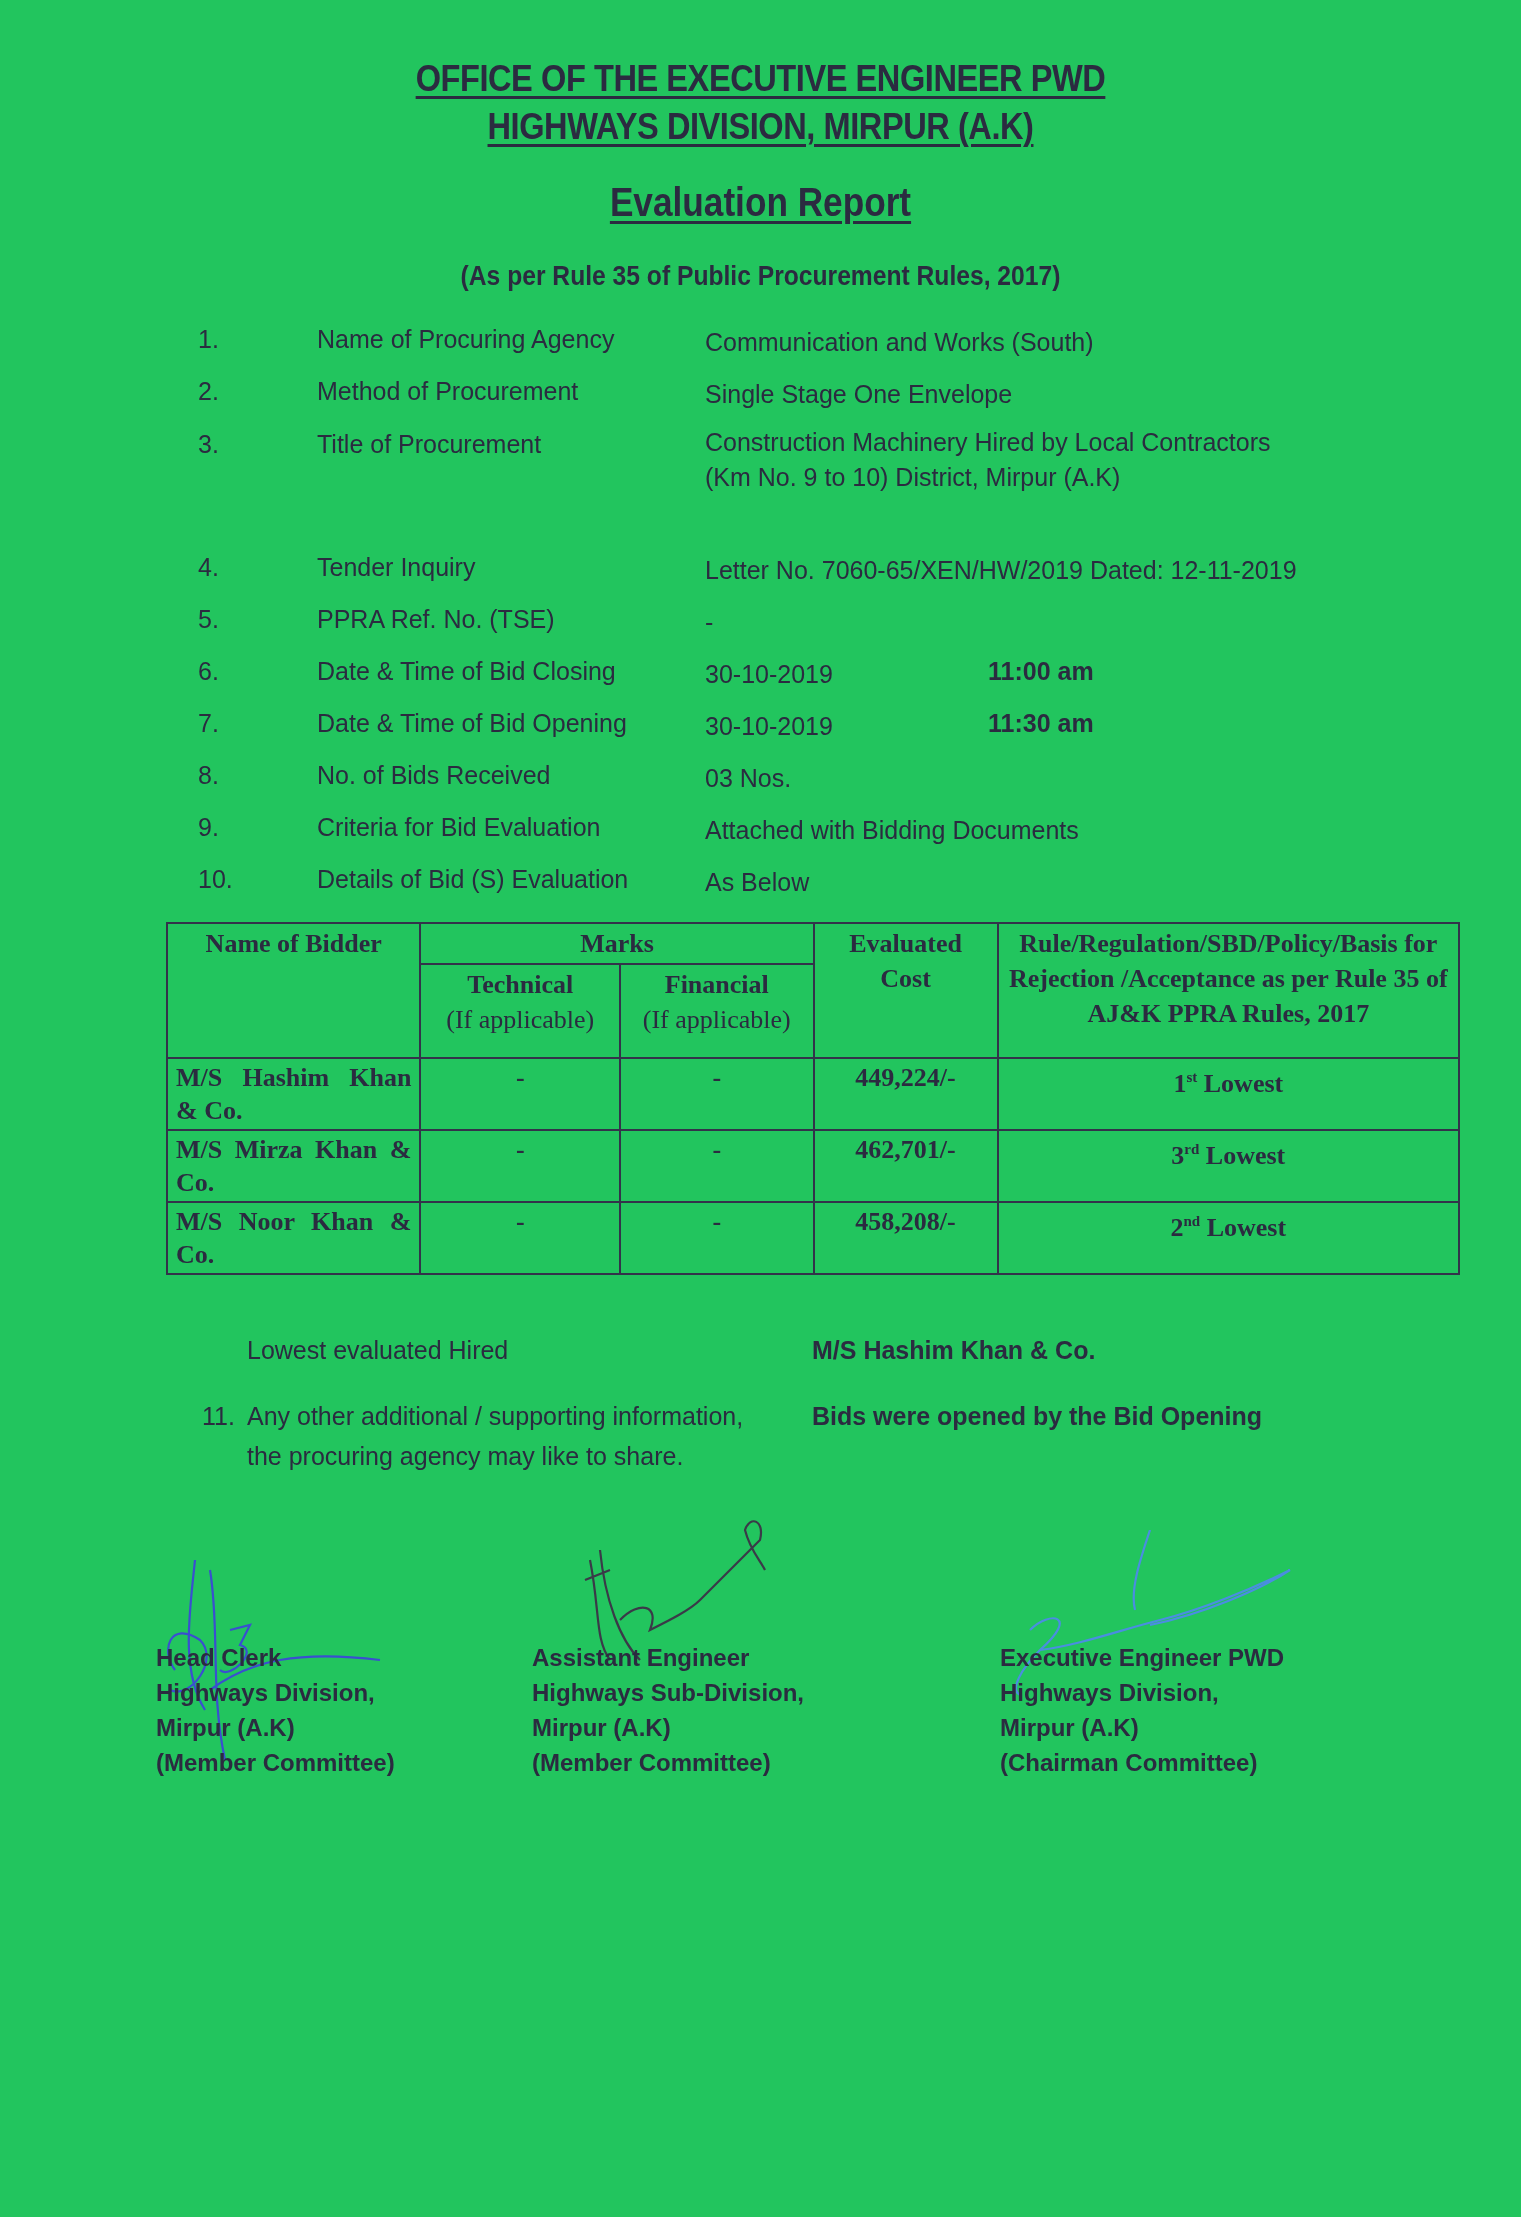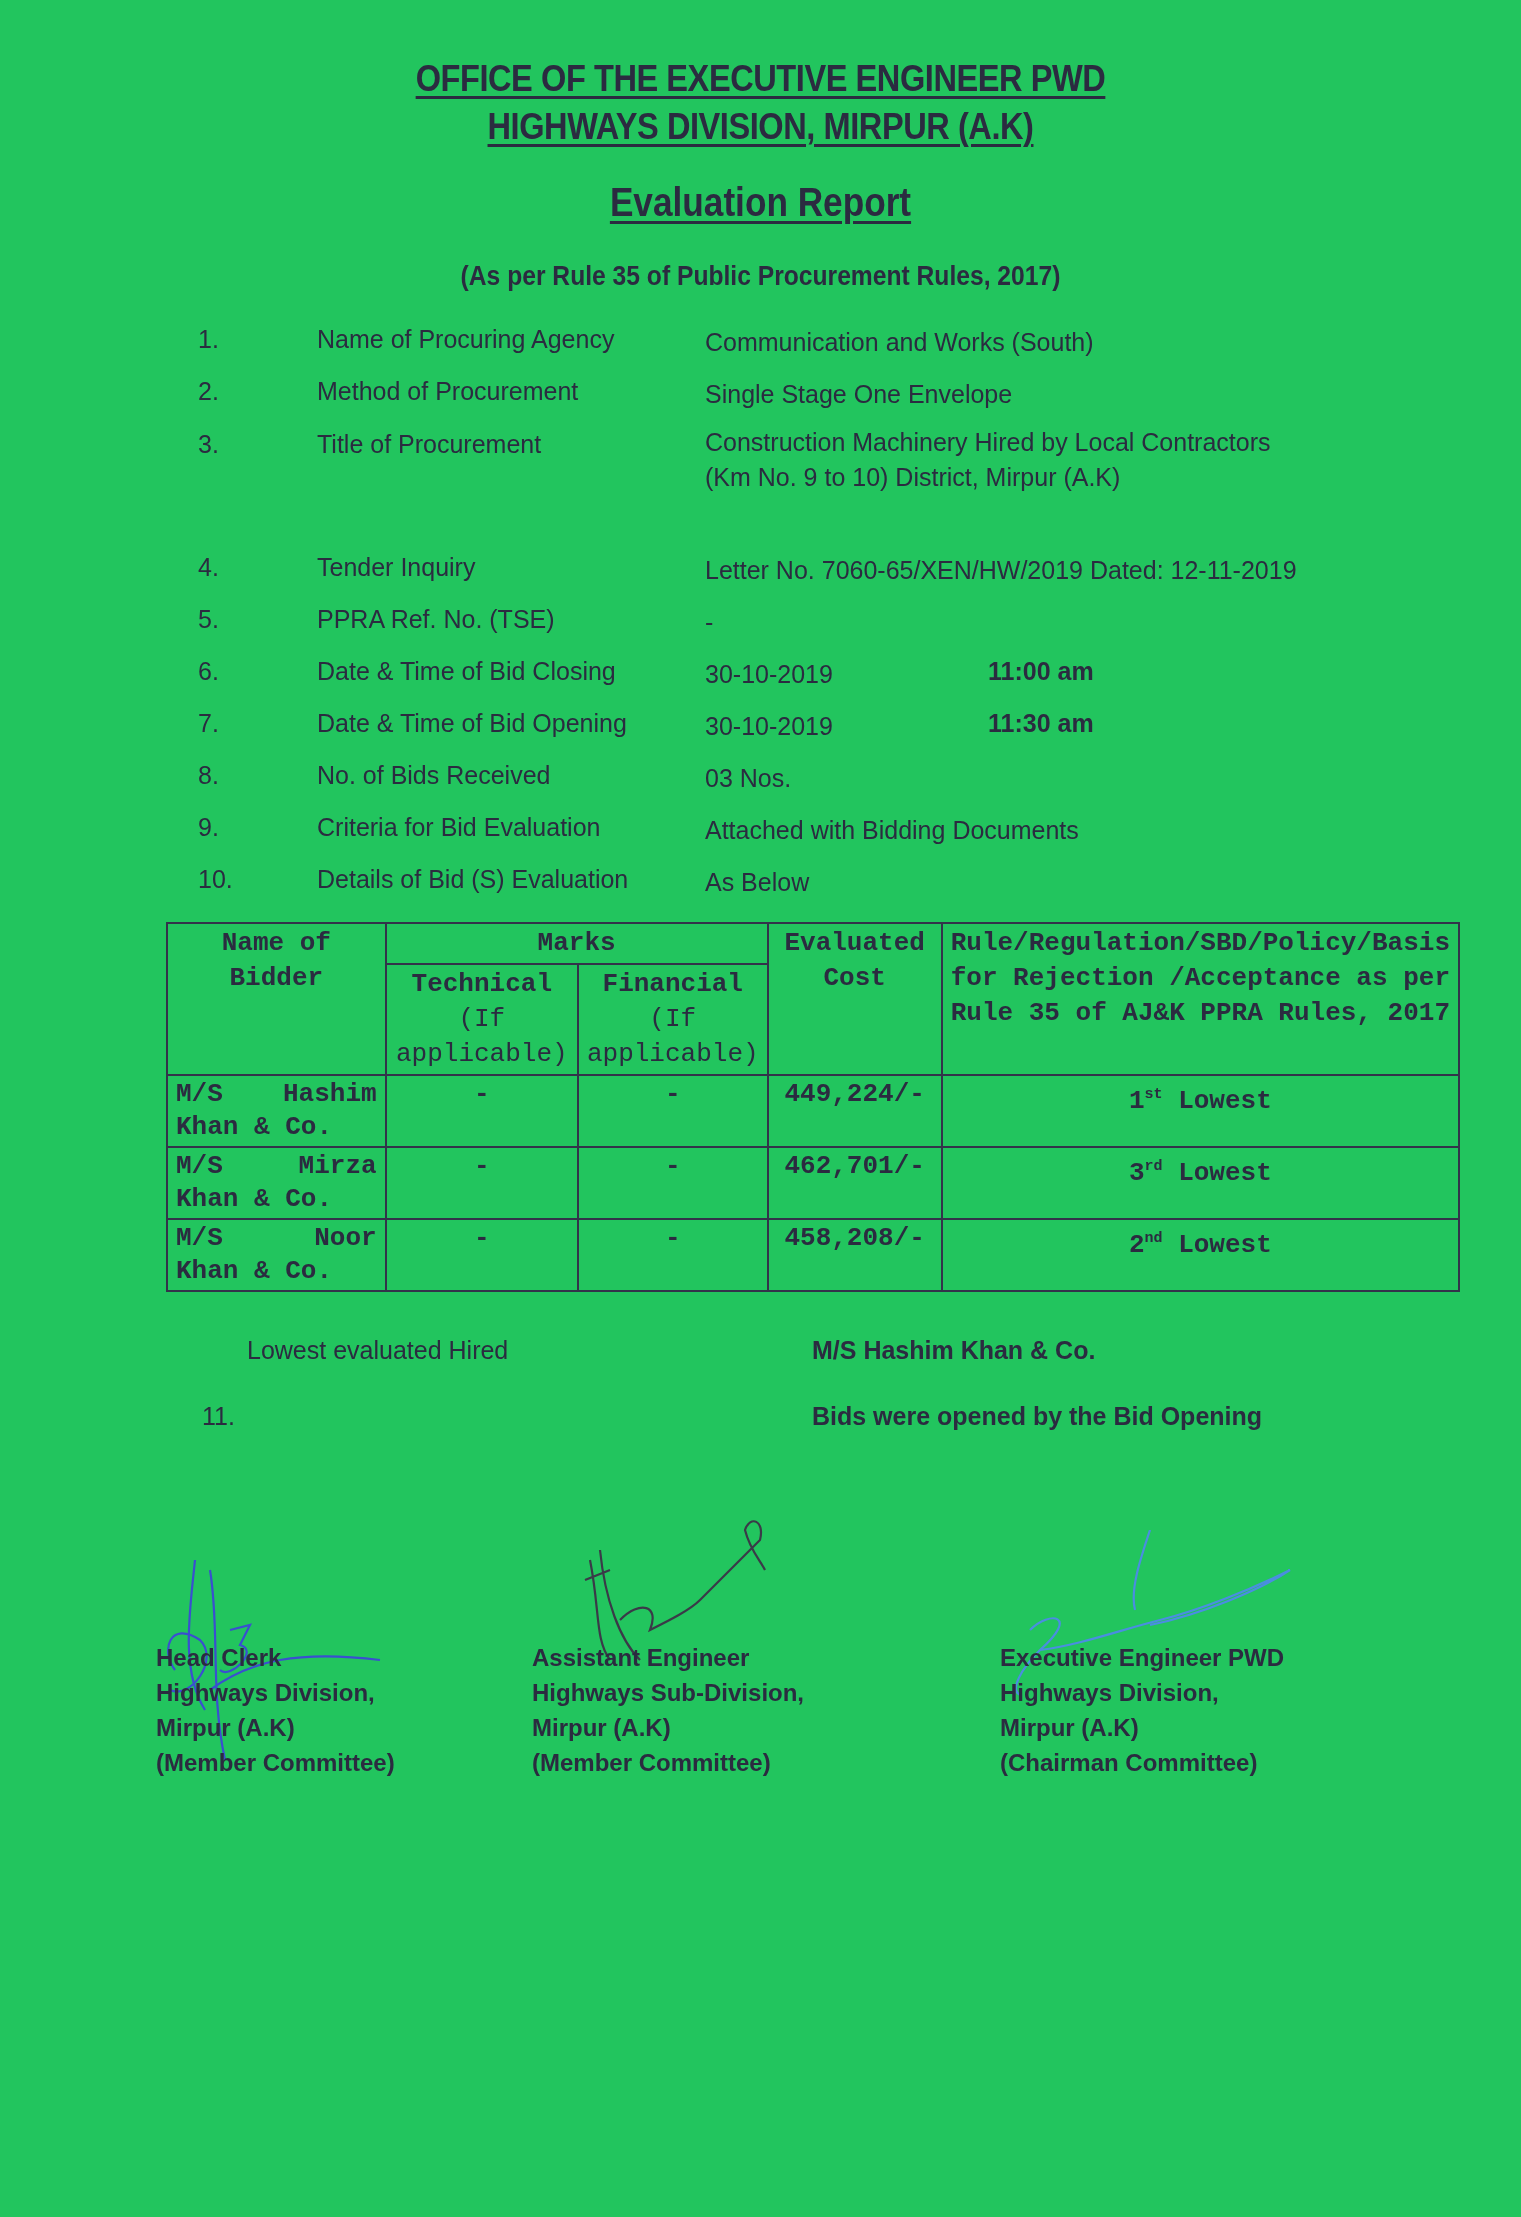--- a/index.html
+++ b/index.html
@@ -9,21 +9,21 @@
   .hdr span { text-decoration: underline; text-decoration-thickness: 3px; text-underline-offset: 5px; }
   .h1 { top: 58px; font-size: 37px; letter-spacing: -0.5px; transform: scaleX(0.88); }
   .h2 { top: 106px; font-size: 37px; letter-spacing: -0.5px; transform: scaleX(0.88); }
   .h3 { top: 180px; font-size: 40px; transform: scaleX(0.88); }
   .h4 { top: 260px; font-size: 28px; transform: scaleX(0.88); }
   .row { position: absolute; font-family: "Liberation Sans", sans-serif; font-size: 25px; color: #2b2b40; }
   .num { position: absolute; left: 198px; }
   .lbl { position: absolute; left: 317px; white-space: nowrap; }
   .val { position: absolute; left: 705px; font-weight: normal; white-space: nowrap; line-height: 35px; }
   .val2 { position: absolute; left: 988px; font-weight: bold; white-space: nowrap; }
-  table.bids { position: absolute; left: 166px; top: 922px; width: 1294px; border-collapse: collapse; font-family: Liberation Mono, monospace; color: #2b2b40; }
+  table.bids { position: absolute; left: 166px; top: 922px; width: 1294px; border-collapse: collapse; font-family: Liberation Serif, serif; color: #2b2b40; }
   table.bids td, table.bids th { border: 2px solid #33334a; vertical-align: top; font-size: 26px; padding: 2px 8px; }
   table.bids th { font-weight: bold; text-align: center; line-height: 35px; }
   .sub { font-weight: normal; display: block; }
   table.bids td { font-weight: bold; height: 62px; line-height: 33px; }
   td.name { text-align: justify; text-align-last: left; }
   td.c { text-align: center; }
   .dash { font-weight: bold; }
   sup { font-size: 15px; }
   .foot { position: absolute; font-family: "Liberation Sans", sans-serif; font-size: 25px; color: #2b2b40; line-height: 40px; }
   .sig { position: absolute; font-family: "Liberation Sans", sans-serif; font-size: 24px; font-weight: bold; color: #2b2b40; line-height: 35px; }
@@ -141,20 +141,24 @@
       <td class="c">458,208/-</td>
       <td class="c"><span>2</span><sup>nd</sup> <span>Lowest</span></td>
     </tr>
   </tbody>
     </table>
 
   <div class="foot" style="left:247px; top:1330px">Lowest evaluated Hired</div>
   <div class="foot" style="left:812px; top:1330px; font-weight:bold">M/S Hashim Khan &amp; Co.</div>
 
   <div class="foot" style="left:202px; top:1396px">11.</div>
+  <div class="foot" style="left:247px; top:1396px">
+    <span style="display:block">Any other additional / supporting information,</span>
+    <span style="display:block">the procuring agency may like to share.</span>
+  </div>
   <div class="foot" style="left:812px; top:1396px; font-weight:bold">
     <span style="display:block">Bids were opened by the Bid Opening</span>
   </div>
 
   <svg class="sigsvg" style="left:150px; top:1550px" width="250" height="220" viewBox="0 0 250 220">
     <path d="M45 10 C 40 60, 30 120, 55 160 M 60 20 C 70 80, 60 140, 75 210 M 25 120 C 10 100, 20 70, 50 90 C 70 110, 40 150, 20 140 M 80 80 L 100 75 L 90 95 C 110 100, 80 130, 70 120 M 60 140 C 100 110, 150 100, 230 110" fill="none" stroke="#3a4fd0" stroke-width="2.2"></path>
   </svg>
   <svg class="sigsvg" style="left:580px; top:1510px" width="200" height="160" viewBox="0 0 200 160">
     <path d="M10 50 C 20 100, 15 130, 30 150 M 20 40 C 25 90, 40 130, 60 150 M 5 70 L 30 60 M 40 110 C 60 90, 80 95, 70 120 C 90 110, 110 100, 120 90 C 140 70, 160 50, 180 30 C 185 10, 170 5, 165 20 C 170 40, 180 50, 185 60" fill="none" stroke="#3a3a48" stroke-width="2.2"></path>
   </svg>

